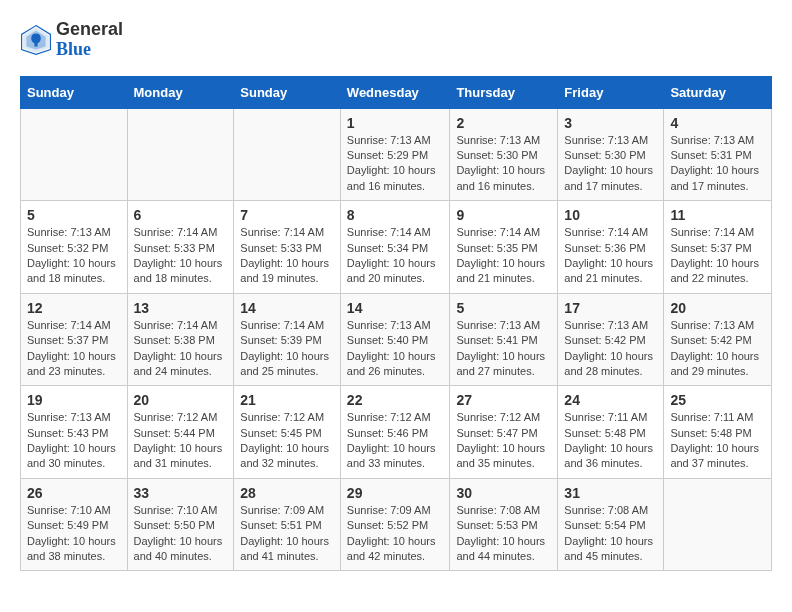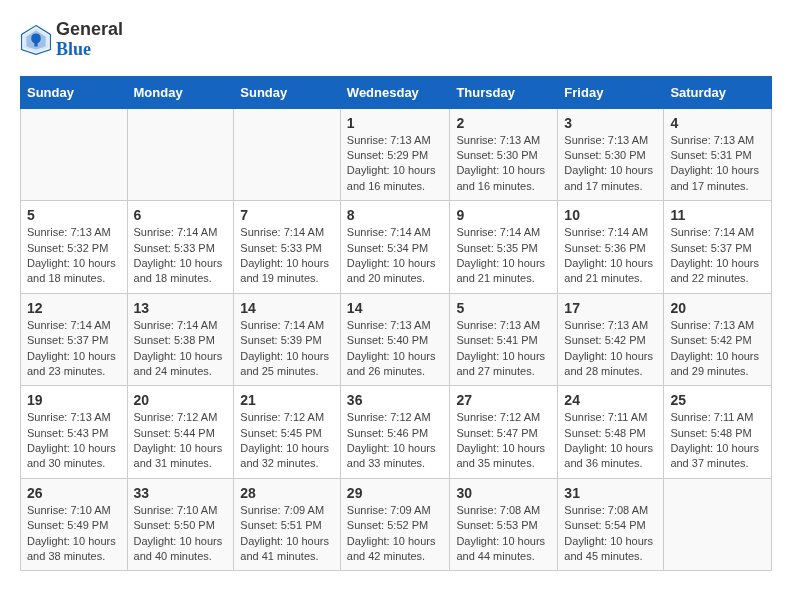--- a/index.html
+++ b/index.html
@@ -280,21 +280,21 @@
 and 31 minutes.</div>
         </td>
         <td>
           <div class="day-number">21</div>
           <div class="day-info" style="white-space: pre-line;">Sunrise: 7:12 AM
 Sunset: 5:45 PM
 Daylight: 10 hours
 and 32 minutes.</div>
         </td>
         <td>
-          <div class="day-number">36</div>
+          <div class="day-number">22</div>
           <div class="day-info" style="white-space: pre-line;">Sunrise: 7:12 AM
 Sunset: 5:46 PM
 Daylight: 10 hours
 and 33 minutes.</div>
         </td>
         <td>
           <div class="day-number">27</div>
           <div class="day-info" style="white-space: pre-line;">Sunrise: 7:12 AM
 Sunset: 5:47 PM
 Daylight: 10 hours

